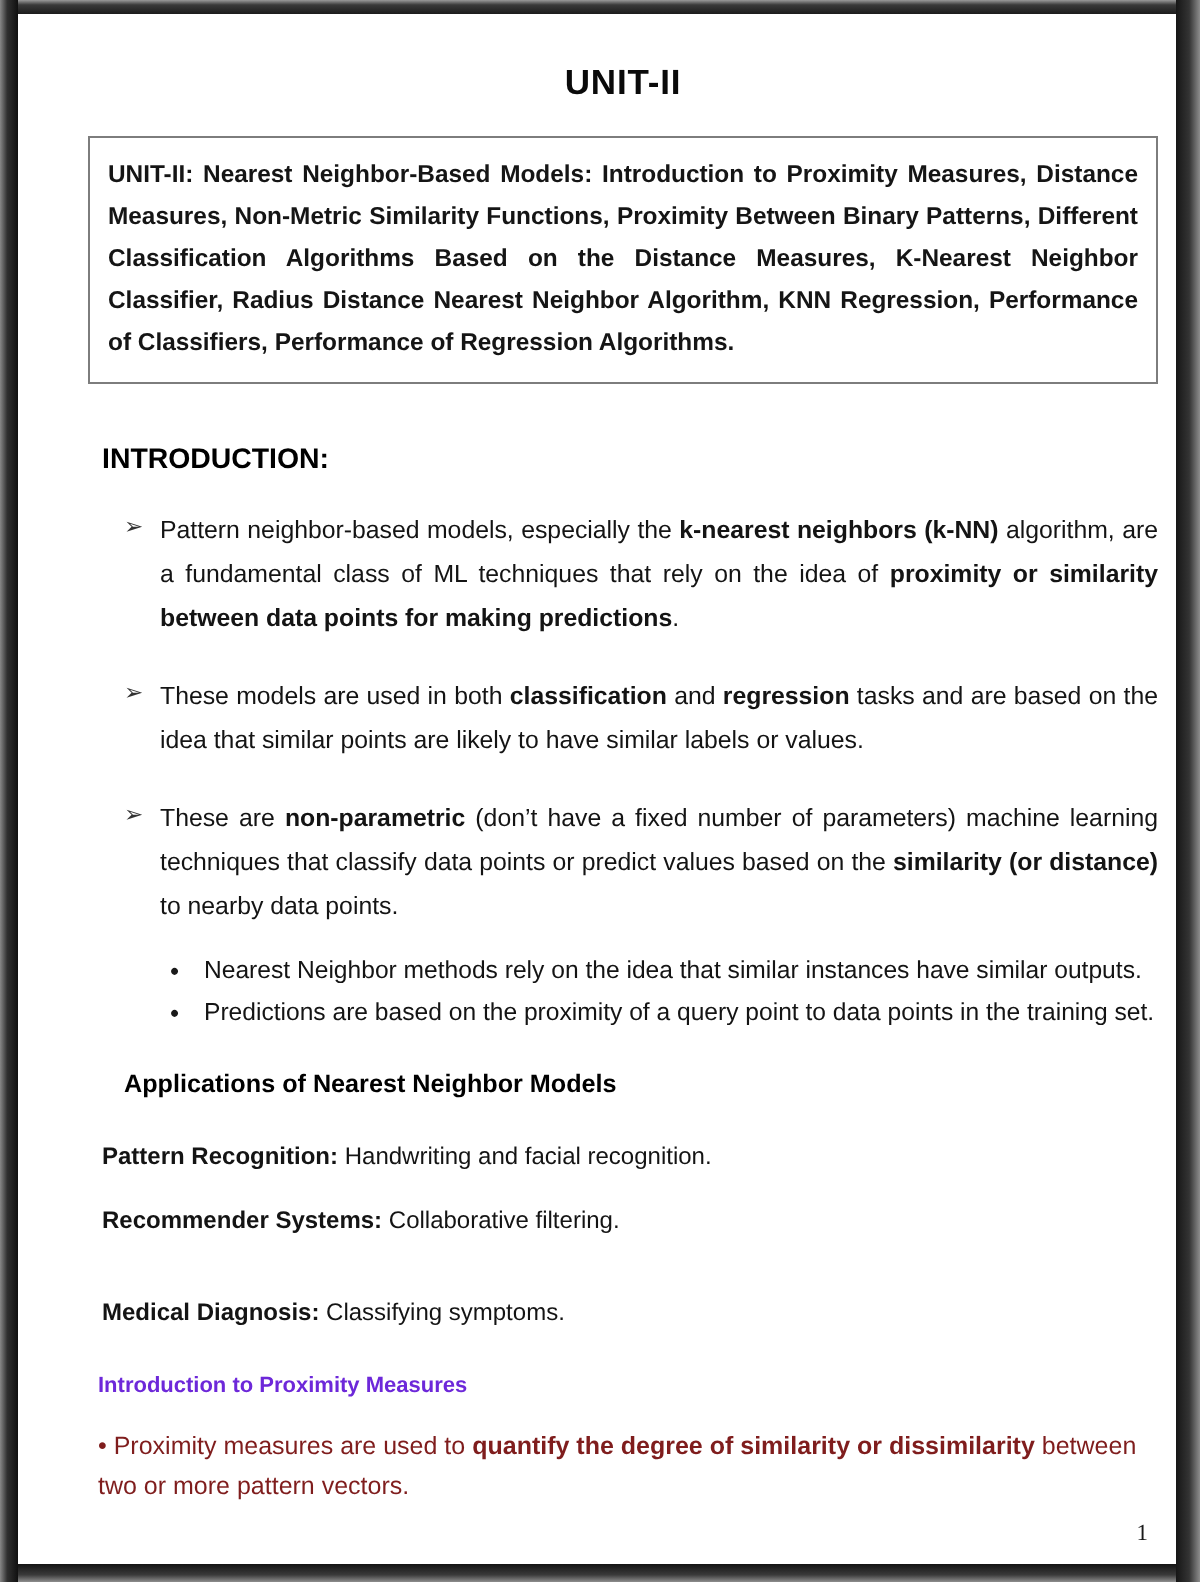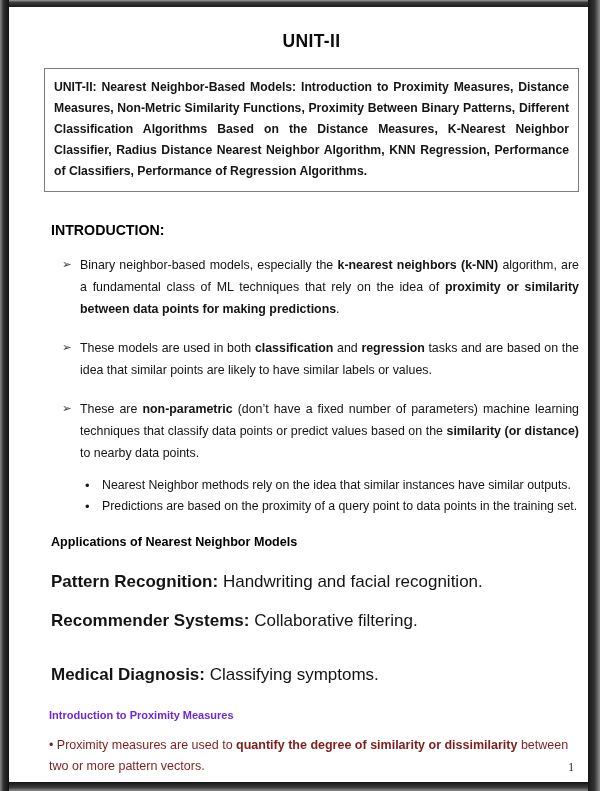--- a/index.html
+++ b/index.html
@@ -89,21 +89,21 @@
   
   .section-heading {
     font-size: 14.2px;
     font-weight: bold;
     margin: 30px 0 0 7px;
     color: #000;
   }
   .sub-heading {
     font-size: 12.6px;
     font-weight: bold;
-    margin: 0 0 0 7px;
+    margin: 0 0 0 18px;
     color: #000;
   }
   .proximity-heading {
     font-size: 11px;
     font-weight: bold;
     margin: 0 0 0 5px;
     color: #6d28d9;
   }
 
   
@@ -147,21 +147,21 @@
     position: absolute;
     left: 41px;
     top: 0;
     font-size: 13px;
     line-height: 1.72;
     color: #1a1a1a;
   }
 
   
   .app-line {
-    font-size: 17px;
+    font-size: 12px;
     line-height: 1.5;
     margin: 0 0 0 7px;
     color: #141414;
   }
   .app-line .app-label { font-weight: bold; }
 
   
   .prox-para {
     font-size: 12.5px;
     line-height: 1.62;
@@ -205,21 +205,21 @@
 
       <div class="syllabus-box">
         <p class="syllabus-text">UNIT-II: Nearest Neighbor-Based Models: Introduction to Proximity Measures, Distance Measures, Non-Metric Similarity Functions, Proximity Between Binary Patterns, Different Classification Algorithms Based on the Distance Measures, K-Nearest Neighbor Classifier, Radius Distance Nearest Neighbor Algorithm, KNN Regression, Performance of Classifiers, Performance of Regression Algorithms.</p>
       </div>
 
       <div class="section-heading">INTRODUCTION:</div>
 
       <div class="spacer-16"></div>
 
       <ul class="arrow-list" id="arrow-list">
-          <li class="arrow-item"><span class="marker">➢</span><span>Binary neighbor-based models, especially the </span><span class="bold">k-nearest neighbors (k-NN)</span><span> algorithm, are a fundamental class of ML techniques that rely on the idea of </span><span class="bold">proximity or similarity between data points for making predictions</span><span>.</span></li>
+          <li class="arrow-item"><span class="marker">➢</span><span>Pattern neighbor-based models, especially the </span><span class="bold">k-nearest neighbors (k-NN)</span><span> algorithm, are a fundamental class of ML techniques that rely on the idea of </span><span class="bold">proximity or similarity between data points for making predictions</span><span>.</span></li>
           <div style="height: 17px;"></div>
           <li class="arrow-item"><span class="marker">➢</span><span>These models are used in both </span><span class="bold">classification</span><span> and </span><span class="bold">regression</span><span> tasks and are based on the idea that similar points are likely to have similar labels or values.</span></li>
           <div style="height: 17px;"></div>
           <li class="arrow-item"><span class="marker">➢</span><span>These are </span><span class="bold">non-parametric</span><span> (don’t have a fixed number of parameters) machine learning techniques that classify data points or predict values based on the </span><span class="bold">similarity (or distance)</span><span> to nearby data points.</span></li>
         </ul>
 
       <div class="spacer-10"></div>
 
       <ul class="dot-list" id="dot-list">
           <li class="dot-item"><span class="marker">•</span><span>Nearest Neighbor methods rely on the idea that similar instances have similar outputs.</span></li>

